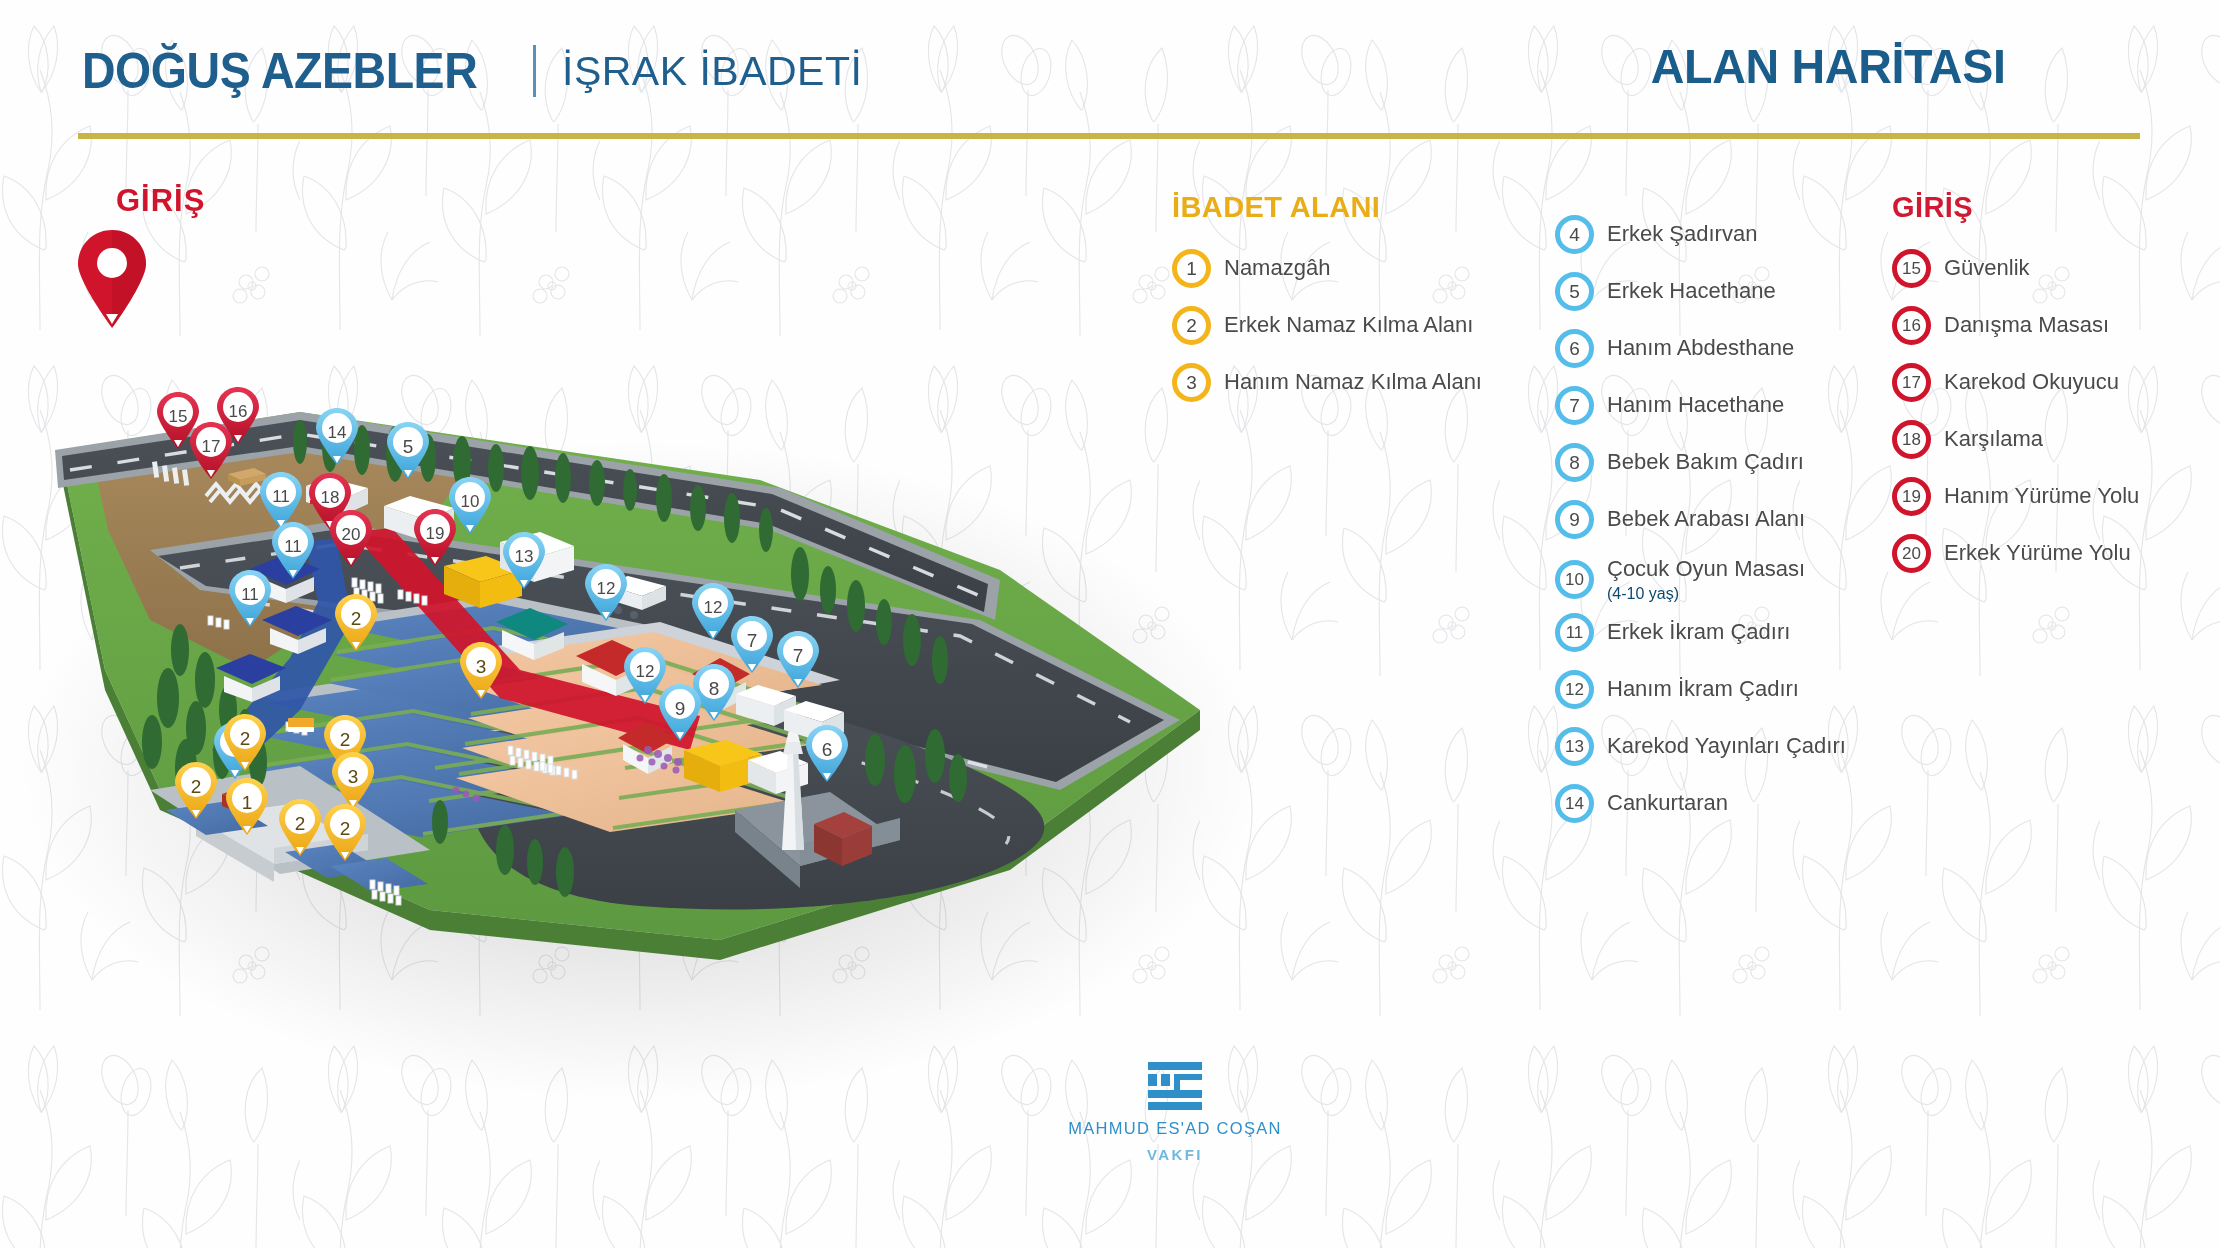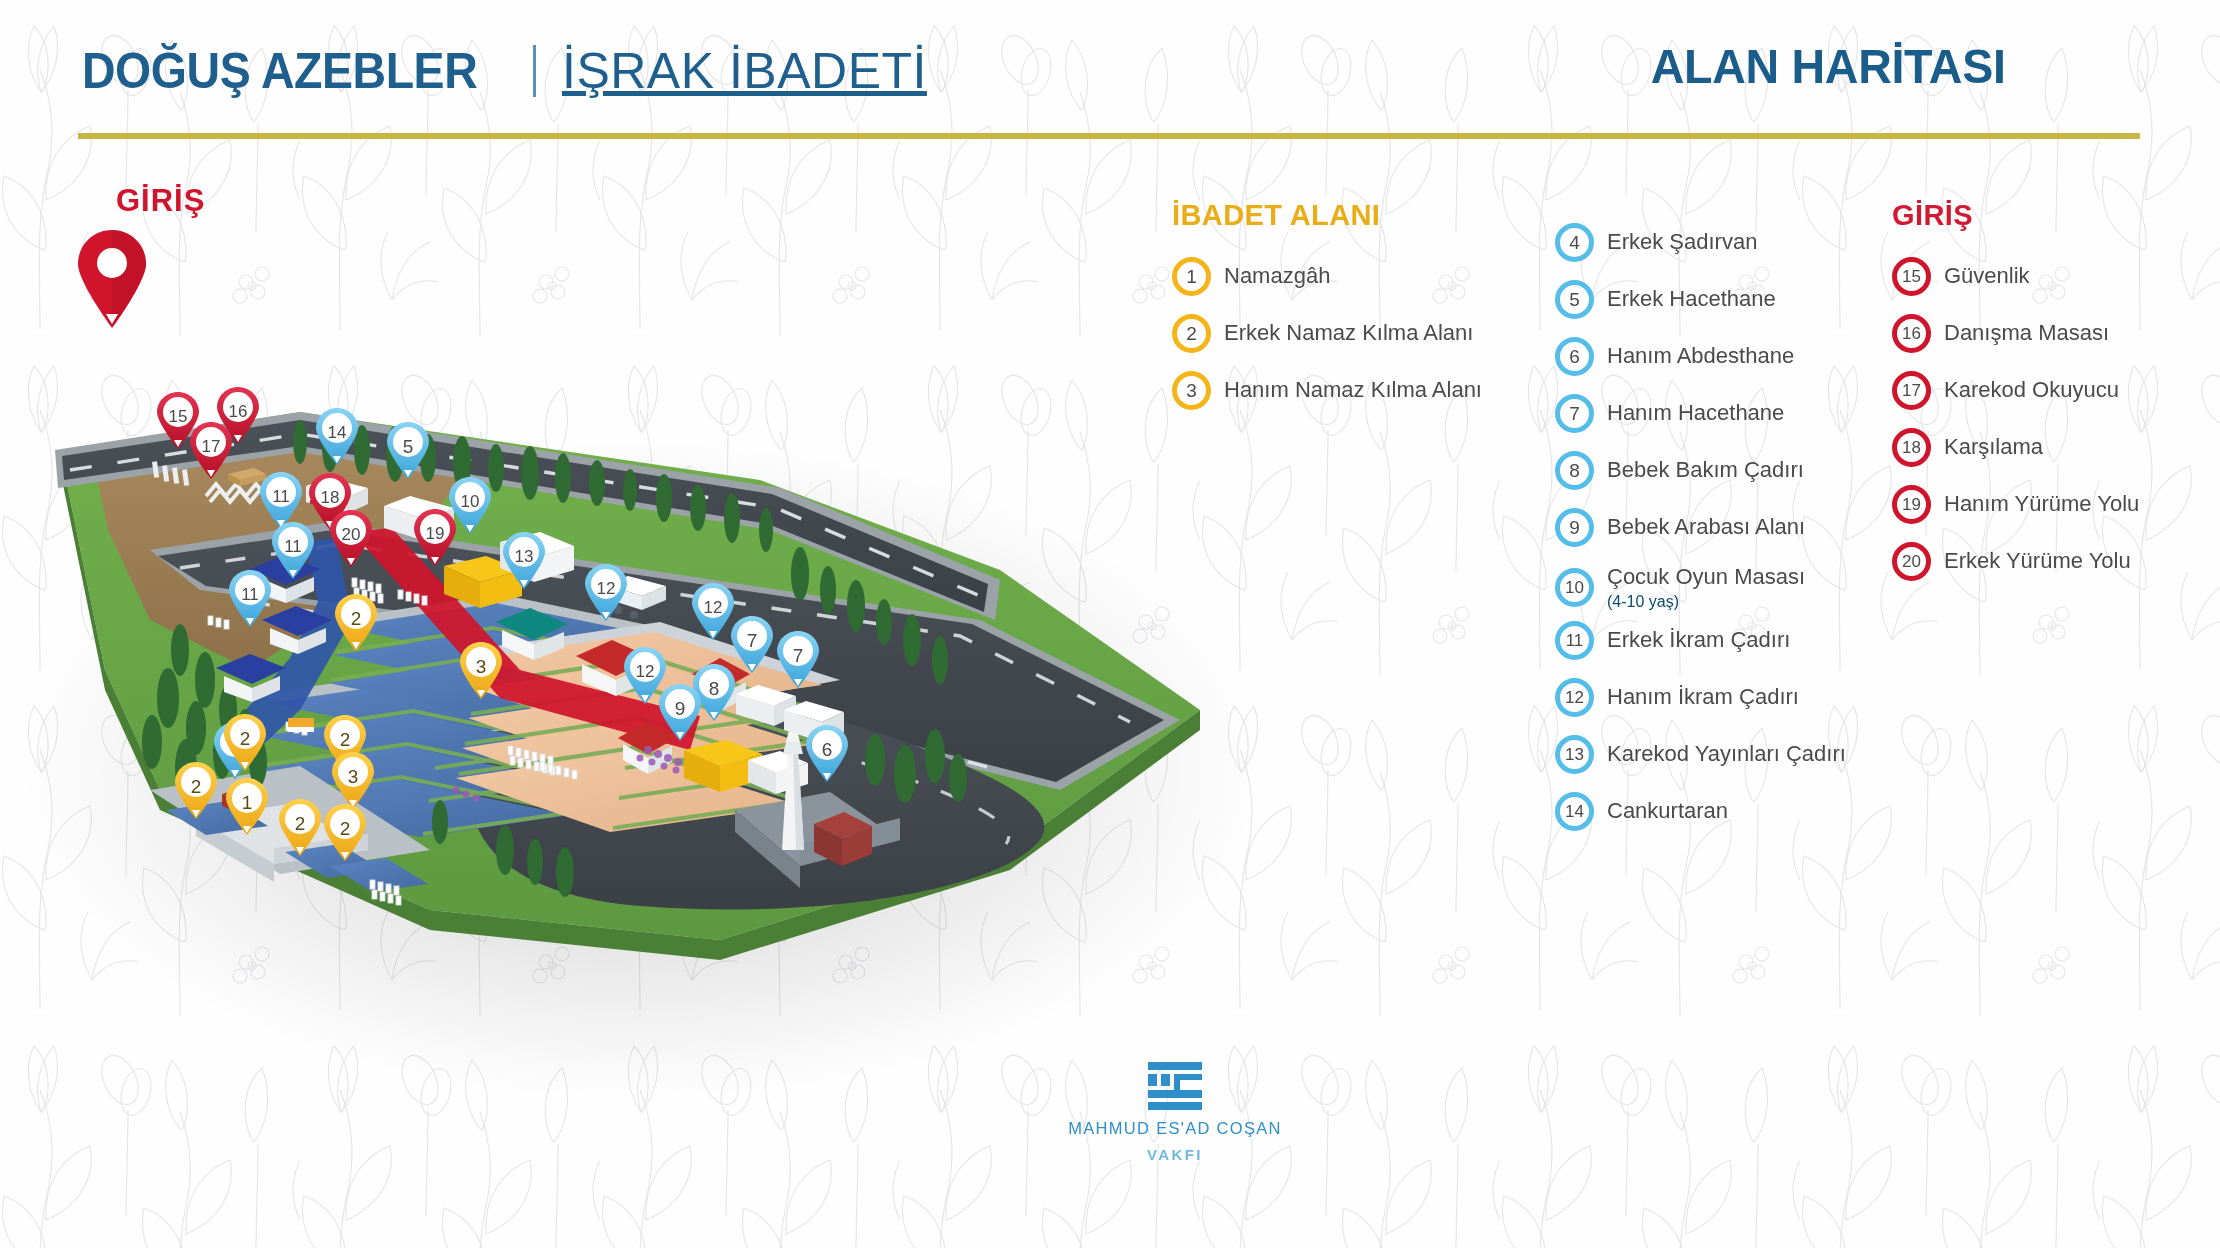--- a/index.html
+++ b/index.html
@@ -52,26 +52,25 @@
     transform-origin: left center;
     white-space: nowrap;
   }
   #brand-divider {
     width: 3px;
     height: 52px;
     background: #2d78a8;
     opacity: 0.8;
   }
   #brand-sub {
-    font-size: 50px;
+    font-size: 41px;
     font-weight: 400;
     color: #1f5f8e;
     letter-spacing: 0.5px;
     white-space: nowrap;
-    text-decoration: underline;
   }
   #header-title {
     position: absolute;
     right: 82px;
     top: 38px;
     font-size: 49px;
     font-weight: 700;
     color: #1a5c8a;
     letter-spacing: -0.3px;
     transform: scaleX(0.95);
@@ -84,21 +83,20 @@
     top: 133px;
     width: 2062px;
     height: 6px;
     background: #c7b646;
   }
 
   
   .legend-col {
     position: absolute;
     top: 190px;
-    margin-top: 8px;
   }
   #col-ibadet  { left: 1172px; width: 370px; }
   #col-hizmet  { left: 1555px; width: 300px; }
   #col-giris   { left: 1892px; width: 300px; }
 
   .col-title {
     font-size: 29px;
     font-weight: 700;
     letter-spacing: 0.4px;
     line-height: 1.18;

